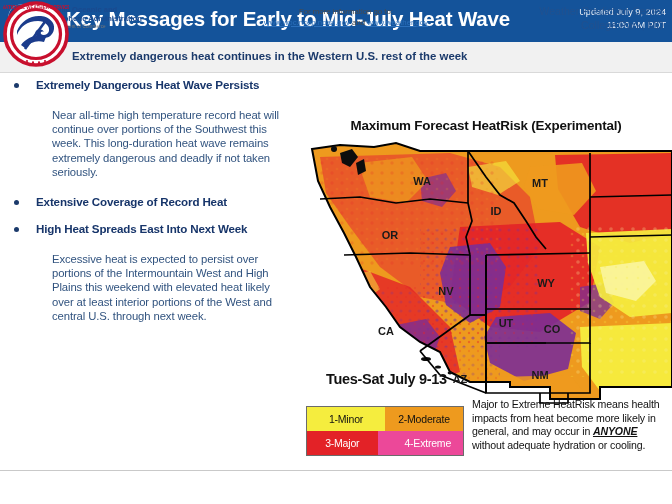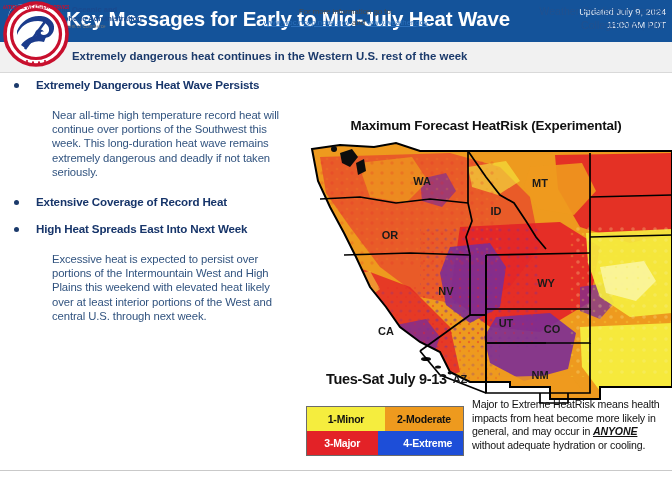--- a/index.html
+++ b/index.html
@@ -77,27 +77,27 @@
     position:absolute;left:326px;top:371px;
     font-size:14.5px;font-weight:bold;color:#111;letter-spacing:-0.3px;
   }
   .legend{
     position:absolute;left:306px;top:406px;width:158px;height:50px;
     border:1px solid #6b6b6b;box-sizing:border-box;
   }
   .legend-row{display:flex;width:100%;height:50%;}
   .legend-cell{
     flex:1;display:flex;align-items:center;justify-content:center;
-    font-size:10.5px;font-weight:bold;letter-spacing:-0.2px;
+    font-size:10.5px;font-weight:normal;letter-spacing:-0.2px;
     box-sizing:border-box;
   }
   .lg-minor{background:#F5ED3E;color:#111;}
   .lg-moderate{background:#EE9A1E;color:#111;}
   .lg-major{background:#E32227;color:#fff;}
-  .lg-extreme{background:#1d4ed8;color:#fff;padding-left:15px;}
+  .lg-extreme{background:#ec4899;color:#fff;padding-left:15px;}
 
   .disclaimer{
     position:absolute;left:472px;top:398px;width:196px;
     font-size:10.6px;color:#111;line-height:13.6px;letter-spacing:-0.15px;
   }
   .disclaimer .emph{font-weight:bold;font-style:italic;text-decoration:underline;}
 
   
   .footer{
     position:absolute;left:0;top:470px;width:672px;height:34px;

